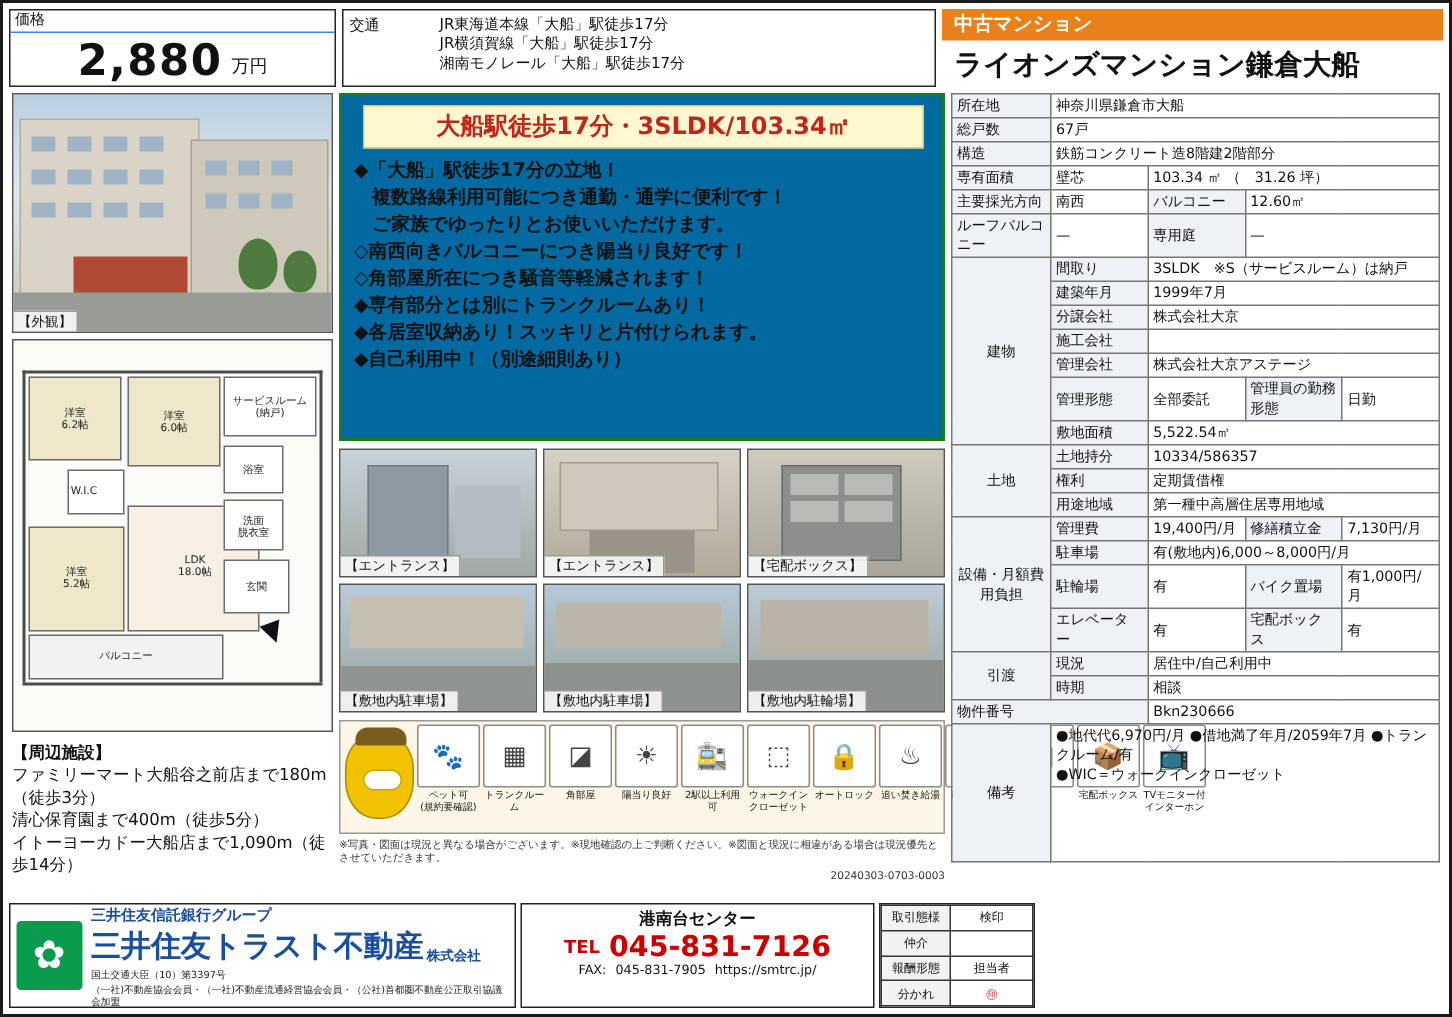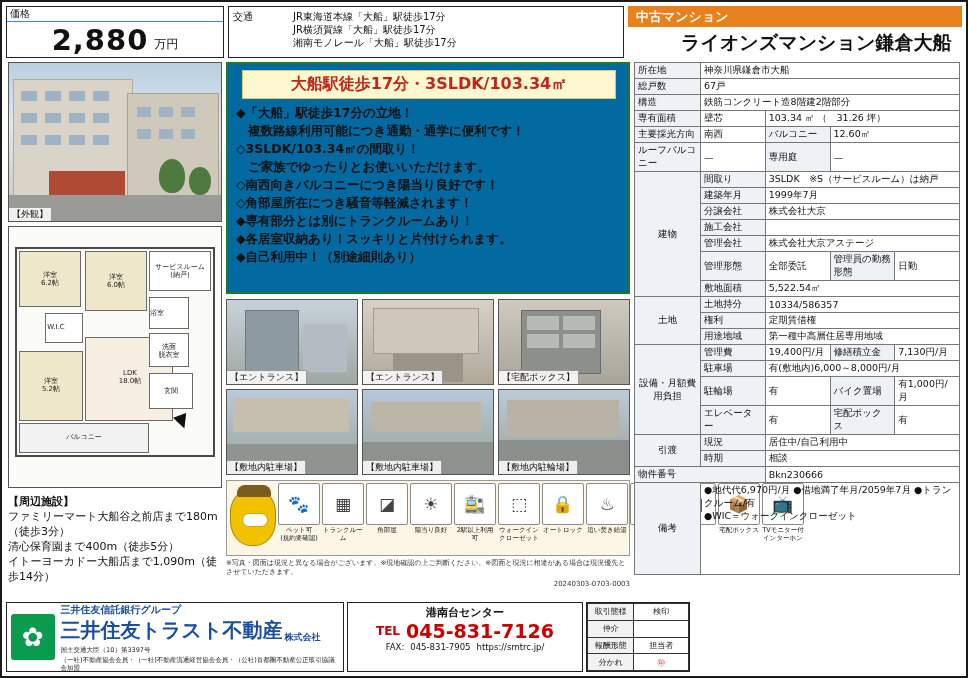--- a/index.html
+++ b/index.html
@@ -54,21 +54,21 @@
 
   .title-box {
     width: 334px; margin-left: 4px; display: flex; flex-direction: column;
   }
   .title-kind {
     background: #e8811c; color: #fff; font-weight: bold; font-size: 13px;
     padding: 2px 8px; line-height: 17px;
   }
   .title-name {
     flex: 1; display: flex; align-items: center; font-weight: bold;
-    font-size: 19px; padding-left: 8px; color: #111; margin-left: 45px;
+    font-size: 19px; padding-left: 8px; color: #111;
   }
 
   
   .left-col {
     position: absolute; left: 6px; top: 60px; width: 214px; bottom: 78px;
   }
   .photo {
     position: relative; border: 1px solid #555; overflow: hidden;
     background: #cfd6dd;
   }
@@ -275,21 +275,21 @@
 6.2帖</div>
 
       <div class="room" style="left:140px;top:24px;width:62px;height:40px;"></div>
       <div class="rlabel" style="left:142px;top:36px;width:58px;white-space:pre-line;">サービスルーム
 (納戸)</div>
 
       <div class="room" style="left:36px;top:86px;width:38px;height:30px;"></div>
       <div class="rlabel" style="left:38px;top:96px;width:18px;">W.I.C</div>
 
       <div class="room" style="left:140px;top:70px;width:40px;height:32px;"></div>
-      <div class="rlabel" style="left:138px;top:82px;width:20px;">浴室</div>
+      <div class="rlabel" style="left:150px;top:82px;width:20px;">浴室</div>
 
       <div class="room" style="left:140px;top:106px;width:40px;height:34px;"></div>
       <div class="rlabel" style="left:141px;top:116px;width:38px;white-space:pre-line;">洗面
 脱衣室</div>
 
       <div class="room" style="left:140px;top:146px;width:44px;height:36px;"></div>
       <div class="rlabel" style="left:143px;top:160px;width:38px;">玄関</div>
 
       <div class="wall" style="left:6px;top:20px;width:200px;height:1.5px;"></div>
       <div class="wall" style="left:6px;top:20px;width:1.5px;height:208px;"></div>
@@ -306,21 +306,20 @@
       <div>イトーヨーカドー大船店まで1,090m（徒歩14分）</div>
     </div>
   </div>
 
   <div class="mid-col">
 
     <div class="appeal">
       <div class="appeal-head">大船駅徒歩17分・3SLDK/103.34㎡</div>
       <p>◆「大船」駅徒歩17分の立地！</p>
       <p class="ind">複数路線利用可能につき通勤・通学に便利です！</p>
-      <p>◇3SLDK/103.34㎡の間取り！</p>
       <p class="ind">ご家族でゆったりとお使いいただけます。</p>
       <p>◇南西向きバルコニーにつき陽当り良好です！</p>
       <p>◇角部屋所在につき騒音等軽減されます！</p>
       <p>◆専有部分とは別にトランクルームあり！</p>
       <p>◆各居室収納あり！スッキリと片付けられます。</p>
       <p>◆自己利用中！（別途細則あり）</p>
     </div>
 
     <div class="photo-grid">
       <div class="photo" style="background:linear-gradient(180deg,#c8d2da,#9fa8a2);">

